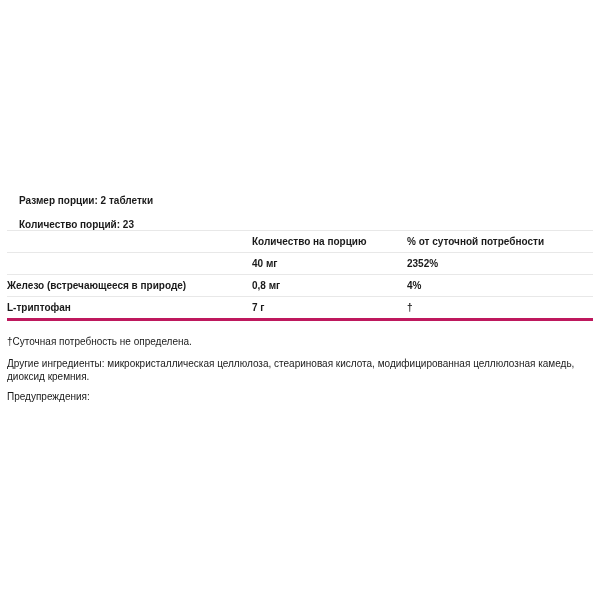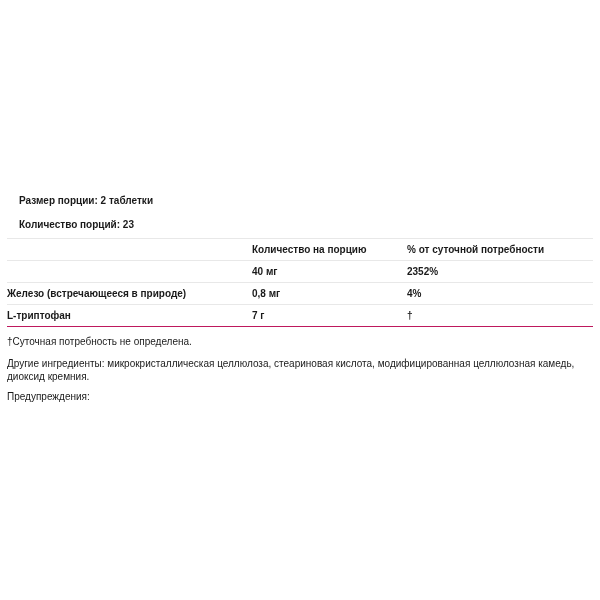--- a/index.html
+++ b/index.html
@@ -1,22 +1,22 @@
 <!DOCTYPE html>
 <html><head>
 <meta charset="utf-8">
 <style>
   html, body { margin: 0; padding: 0; background: #ffffff; }
   body { width: 600px; height: 600px; position: relative; overflow: hidden;
          font-family: "Liberation Sans", sans-serif; color: #1a1a1a; }
   .wrap { position: absolute; left: 7px; top: 0; width: 586px; }
   .line { position: absolute; left: 0; font-size: 10px; font-weight: bold; white-space: nowrap; padding-left: 12px; }
-  .table { position: absolute; left: 0; top: 238px; width: 586px; }
+  .table { position: absolute; left: 0; top: 230px; width: 586px; }
   .row { position: relative; height: 21px; border-top: 1px solid #e8e8e8; }
-  .row:last-child { border-bottom: 1px solid #be185d; }
+  .row:last-child { border-bottom: 3px solid #be185d; }
   .cell { position: absolute; top: 0; line-height: 21px; font-size: 10px; font-weight: bold; white-space: nowrap; }
   .c1 { left: 0; }
   .c2 { left: 245px; }
   .c3 { left: 400px; }
   .para { position: absolute; left: 0; width: 586px; font-size: 10px; font-weight: normal; line-height: 13px; }
 </style>
 </head>
 <body>
 
 <div class="wrap">

